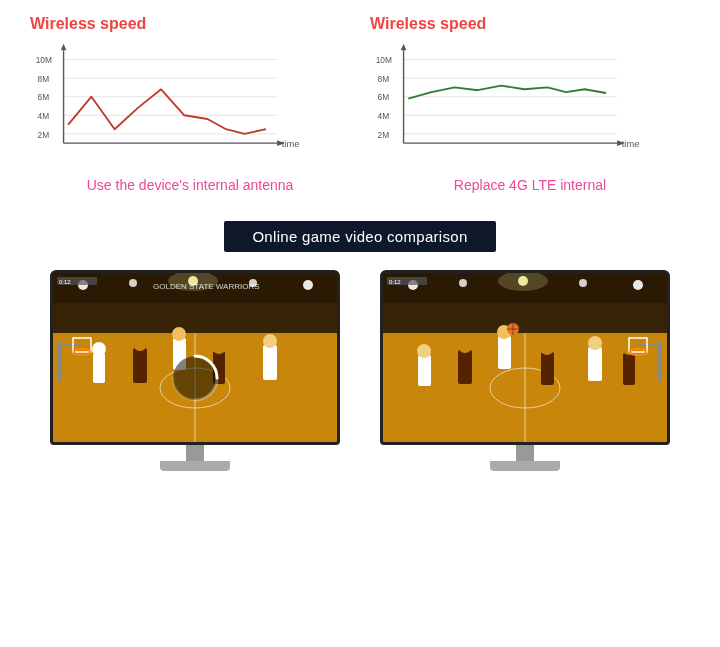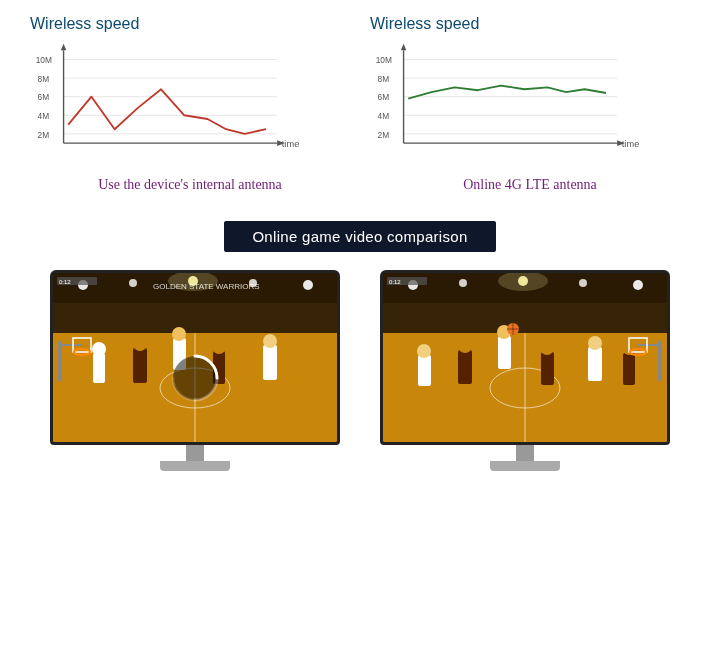--- a/index.html
+++ b/index.html
@@ -16,42 +16,41 @@
       justify-content: space-around;
       padding: 15px 20px 10px 20px;
     }
 
     .chart-block {
       width: 320px;
     }
 
     .chart-title {
       font-size: 16px;
-      font-weight: normal;
-      color: #0c4a6e;
+      font-weight: bold;
+      color: #ef4444;
       margin-bottom: 8px;
     }
 
     .chart-area {
       position: relative;
       width: 290px;
       height: 130px;
     }
 
     .chart-svg {
       width: 100%;
       height: 100%;
     }
 
     .chart-caption {
       font-size: 14px;
-      color: #701a75;
+      color: #ec4899;
       margin-top: 6px;
       text-align: center;
-      font-family: Liberation Serif, serif;
     }
 
     .middle-section {
       display: flex;
       justify-content: center;
       align-items: center;
       margin: 18px 0 18px 0;
     }
 
     .comparison-label {
@@ -175,21 +174,21 @@
         <text x="2" y="44" font-size="9" fill="#555">8M</text>
         <text x="2" y="64" font-size="9" fill="#555">6M</text>
         <text x="2" y="84" font-size="9" fill="#555">4M</text>
         <text x="2" y="104" font-size="9" fill="#555">2M</text>
 
         <text x="265" y="114" font-size="10" fill="#555">time</text>
 
         <polyline points="35,62 60,55 85,50 110,53 135,48 160,52 185,50 205,55 225,52 248,56" fill="none" stroke="#2e7d32" stroke-width="2" stroke-linejoin="round"></polyline>
       </svg>
     </div>
-    <div class="chart-caption">Online 4G LTE antenna</div>
+    <div class="chart-caption">Replace 4G LTE internal</div>
   </div>
 
 </div>
 
 <div class="middle-section">
   <div class="comparison-label">Online game video comparison</div>
 </div>
 
 <div class="monitors-section">
 

